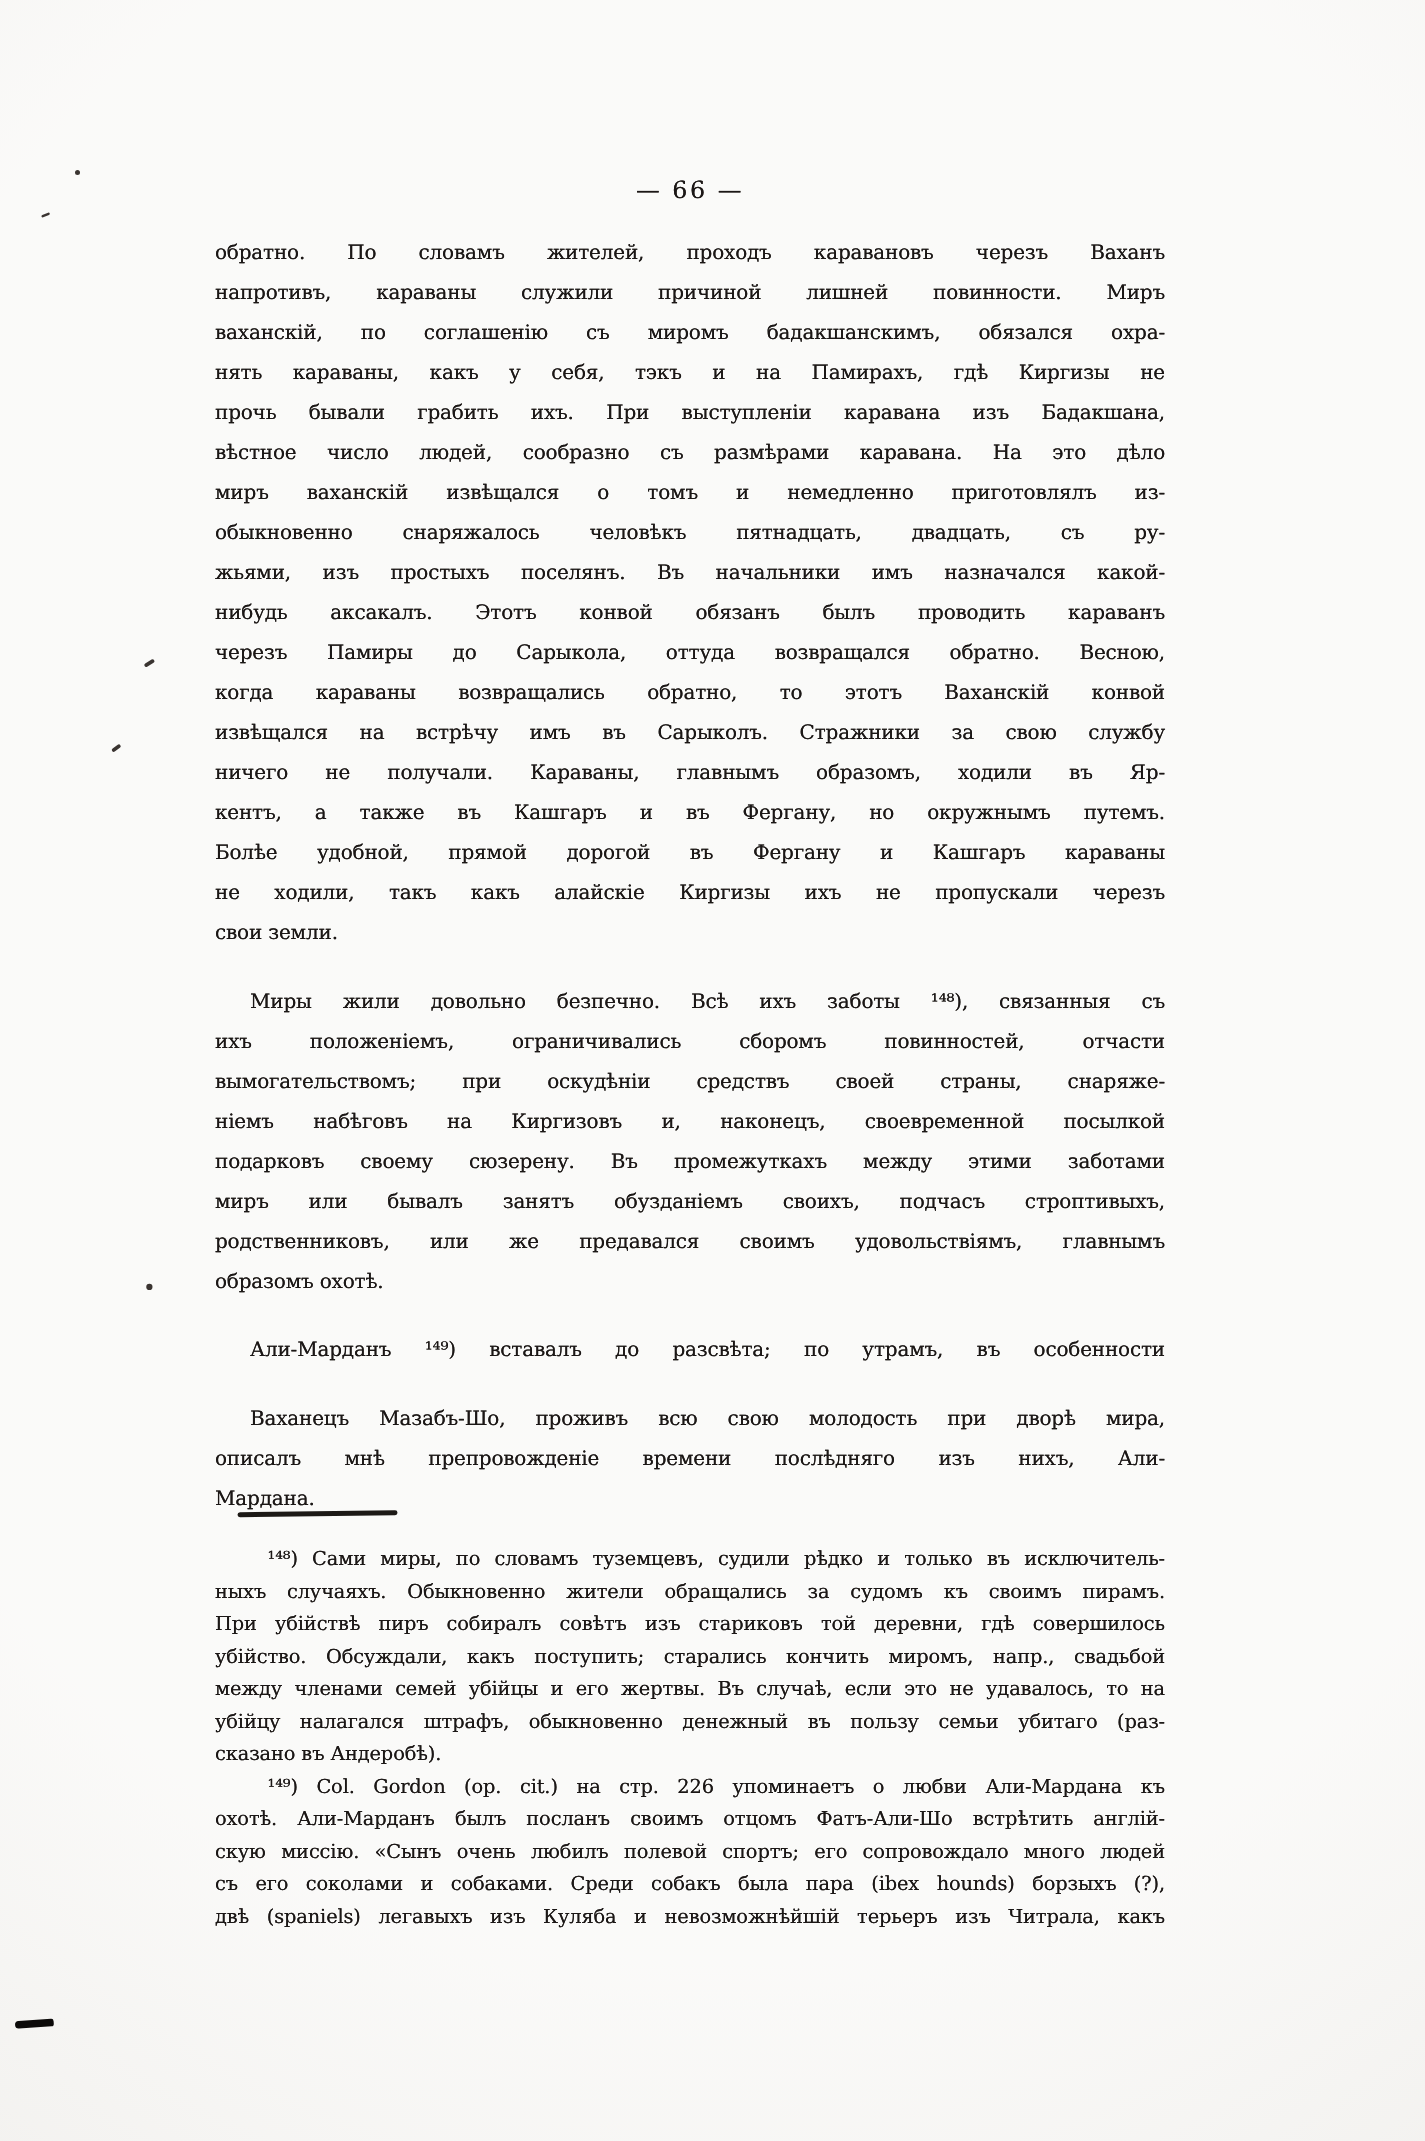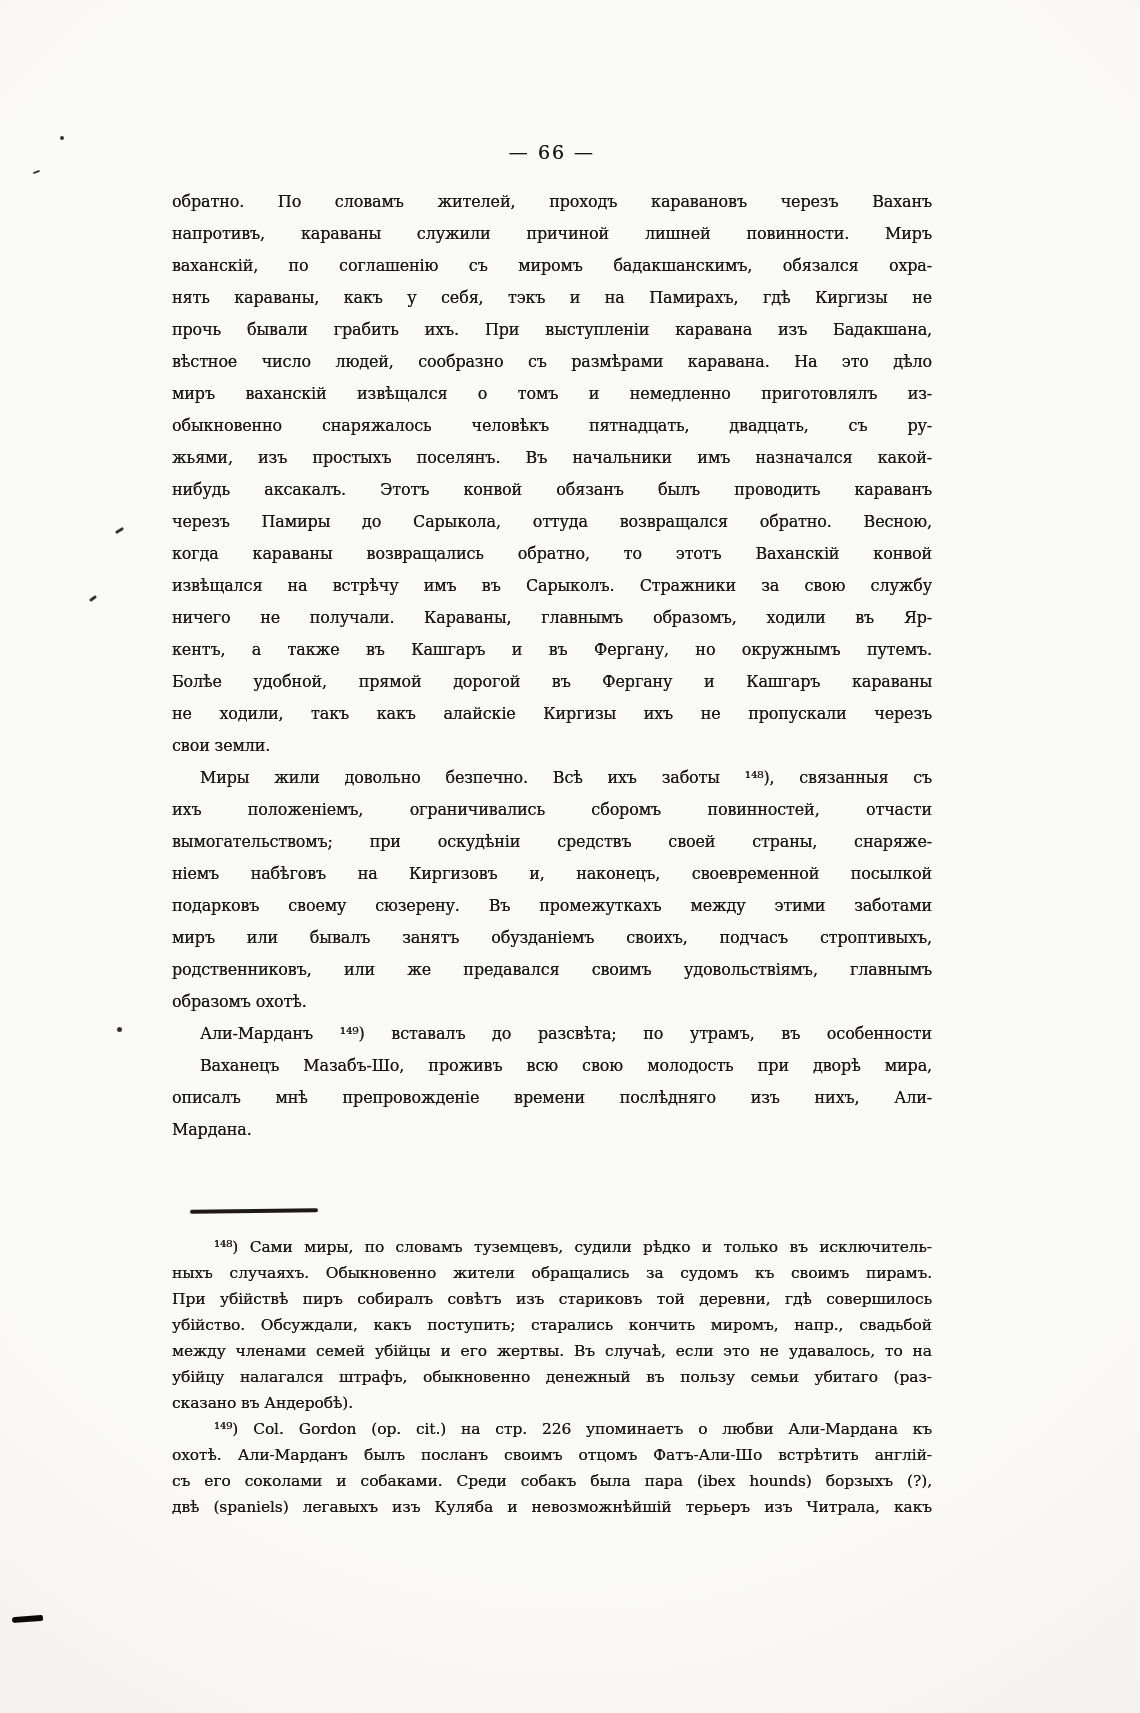--- a/index.html
+++ b/index.html
@@ -51,21 +51,21 @@
     font-size: 15.5px;
     line-height: 26px;
     letter-spacing: -0.1px;
     text-shadow: 0 0 0.4px rgba(25,20,17,0.85);
   }
   .line {
     text-align: justify;
     text-align-last: justify;
   }
   .line.end { text-align-last: left; }
-  .body-text .line.first { text-indent: 28px; }
+  .body-text .line.first { text-indent: 28px; margin-top: 23px; }
   .footnotes .line.first { text-indent: 42px; }
   .footnote-rule {
     position: absolute;
     left: 190px;
     top: 1209px;
     width: 128px;
     height: 4px;
     background: #1c1916;
     border-radius: 2px;
     transform: rotate(-0.7deg);
@@ -146,20 +146,21 @@
         <div class="line">ныхъ случаяхъ. Обыкновенно жители обращались за судомъ къ своимъ пирамъ.</div>
         <div class="line">При убійствѣ пиръ собиралъ совѣтъ изъ стариковъ той деревни, гдѣ совершилось</div>
         <div class="line">убійство. Обсуждали, какъ поступить; старались кончить миромъ, напр., свадьбой</div>
         <div class="line">между членами семей убійцы и его жертвы. Въ случаѣ, если это не удавалось, то на</div>
         <div class="line">убійцу налагался штрафъ, обыкновенно денежный въ пользу семьи убитаго (раз-</div>
         <div class="line end">сказано въ Андеробѣ).</div>
       </div>
       <div>
         <div class="line first">¹⁴⁹) Col. Gordon (op. cit.) на стр. 226 упоминаетъ о любви Али-Мардана къ</div>
         <div class="line">охотѣ. Али-Марданъ былъ посланъ своимъ отцомъ Фатъ-Али-Шо встрѣтить англій-</div>
+        <div class="line">скую миссію. «Сынъ очень любилъ полевой спортъ; его сопровождало много людей</div>
         <div class="line">съ его соколами и собаками. Среди собакъ была пара (ibex hounds) борзыхъ (?),</div>
         <div class="line">двѣ (spaniels) легавыхъ изъ Куляба и невозможнѣйшій терьеръ изъ Читрала, какъ</div>
       </div>
     </div>
 
   <div class="speck s1"></div>
   <div class="speck s2"></div>
   <div class="speck s3"></div>
   <div class="speck s4"></div>
   <div class="speck s5"></div>

